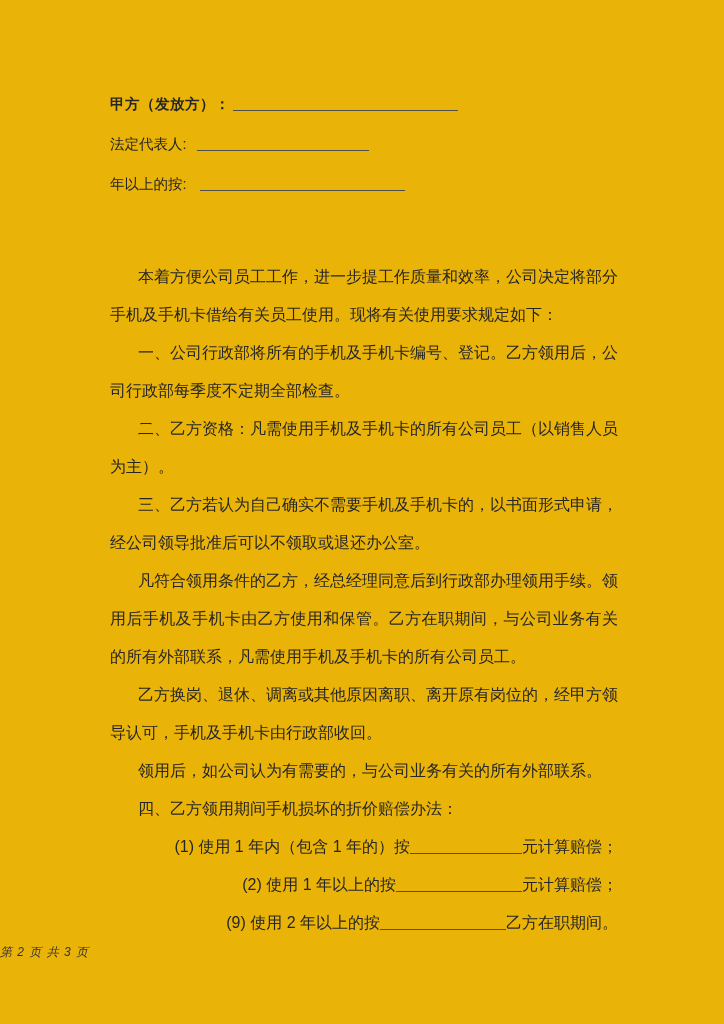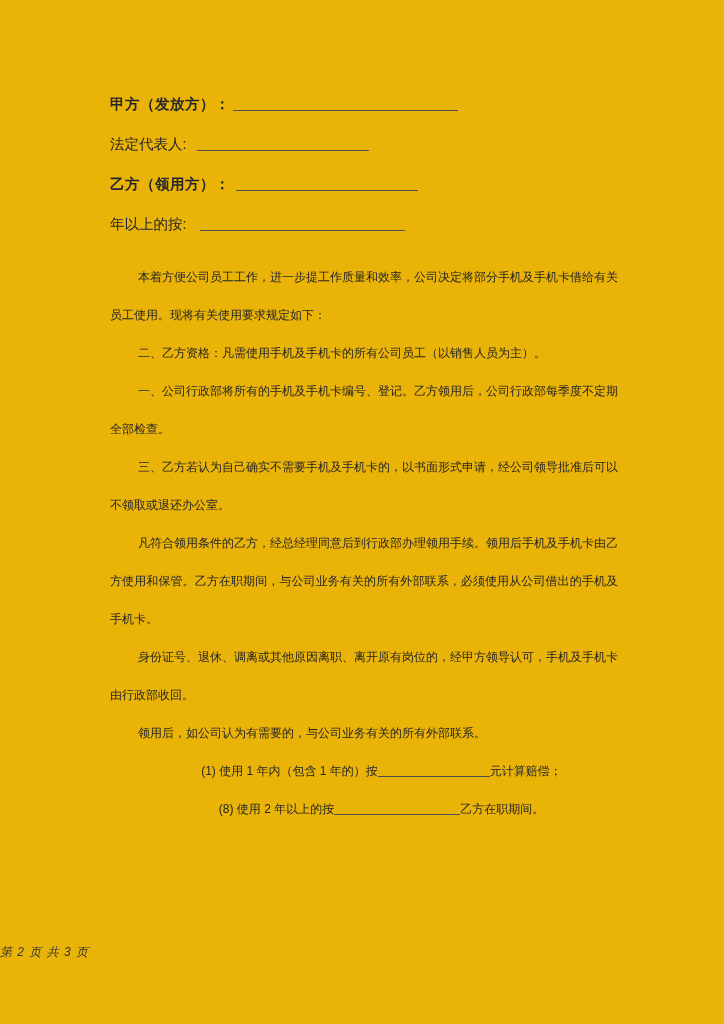--- a/index.html
+++ b/index.html
@@ -39,32 +39,32 @@
   .bw-party-a { width: 225px; margin-left: 3px; }
   .bw-legal   { width: 172px; margin-left: 10px; }
   .bw-party-b { width: 182px; margin-left: 6px; }
   .bw-id      { width: 205px; margin-left: 13px; }
   
   .bodytext {
     position: absolute;
     left: 110px;
     top: 258px;
     width: 508px;
-    font-size: 12px;
+    font-size: 16px;
     line-height: 38px;
     text-align: justify;
   }
   .para {
     margin: 0;
     text-indent: 28px;
   }
   .item {
     margin: 0;
     text-indent: 35px;
-    text-align: center;
+    text-align: right;
   }
   .blank-item-1 { width: 112px; }
   .blank-item-2 { width: 126px; }
   .blank-item-3 { width: 126px; }
   
   .footer {
     position: absolute;
     top: 944px;
     left: 0;
     width: 724px;
@@ -79,40 +79,41 @@
 
 <div class="page">
 
   <div class="fields">
     <div class="field-row bold">
       <span class="label">甲方（发放方）：</span><span class="blank bw-party-a"></span>
     </div>
     <div class="field-row">
       <span class="label">法定代表人:</span><span class="blank bw-legal"></span>
     </div>
-    <div class="field-row bold">
-      <span class="label">乙方（领用方）：</span><span class="blank bw-party-b"></span>
-    </div>
     <div class="field-row">
       <span class="label">年以上的按:</span><span class="blank bw-id"></span>
     </div>
   </div>
 
   <div class="bodytext">
     <p class="para">本着方便公司员工工作，进一步提工作质量和效率，公司决定将部分手机及手机卡借给有关员工使用。现将有关使用要求规定如下：</p>
+    <p class="para">一、公司行政部将所有的手机及手机卡编号、登记。乙方领用后，公司行政部每季度不定期全部检查。</p>
     <p class="para">二、乙方资格：凡需使用手机及手机卡的所有公司员工（以销售人员为主）。</p>
-    <p class="para">一、公司行政部将所有的手机及手机卡编号、登记。乙方领用后，公司行政部每季度不定期全部检查。</p>
     <p class="para">三、乙方若认为自己确实不需要手机及手机卡的，以书面形式申请，经公司领导批准后可以不领取或退还办公室。</p>
-    <p class="para">凡符合领用条件的乙方，经总经理同意后到行政部办理领用手续。领用后手机及手机卡由乙方使用和保管。乙方在职期间，与公司业务有关的所有外部联系，必须使用从公司借出的手机及手机卡。</p>
-    <p class="para">身份证号、退休、调离或其他原因离职、离开原有岗位的，经甲方领导认可，手机及手机卡由行政部收回。</p>
+    <p class="para">凡符合领用条件的乙方，经总经理同意后到行政部办理领用手续。领用后手机及手机卡由乙方使用和保管。乙方在职期间，与公司业务有关的所有外部联系，凡需使用手机及手机卡的所有公司员工。</p>
+    <p class="para">乙方换岗、退休、调离或其他原因离职、离开原有岗位的，经甲方领导认可，手机及手机卡由行政部收回。</p>
     <p class="para">领用后，如公司认为有需要的，与公司业务有关的所有外部联系。</p>
+    <p class="para">四、乙方领用期间手机损坏的折价赔偿办法：</p>
 
     <p class="item">
       <span>(1) 使用 1 年内（包含 1 年的）按</span><span class="blank blank-item-1"></span><span>元计算赔偿；</span>
     </p>
     <p class="item">
-      <span>(8) 使用 2 年以上的按</span><span class="blank blank-item-3"></span><span>乙方在职期间。</span>
+      <span>(2) 使用 1 年以上的按</span><span class="blank blank-item-2"></span><span>元计算赔偿；</span>
+    </p>
+    <p class="item">
+      <span>(9) 使用 2 年以上的按</span><span class="blank blank-item-3"></span><span>乙方在职期间。</span>
     </p>
   </div>
 
   <div class="footer">第 2 页 共 3 页</div>
 
 </div>
 
 </body></html>

